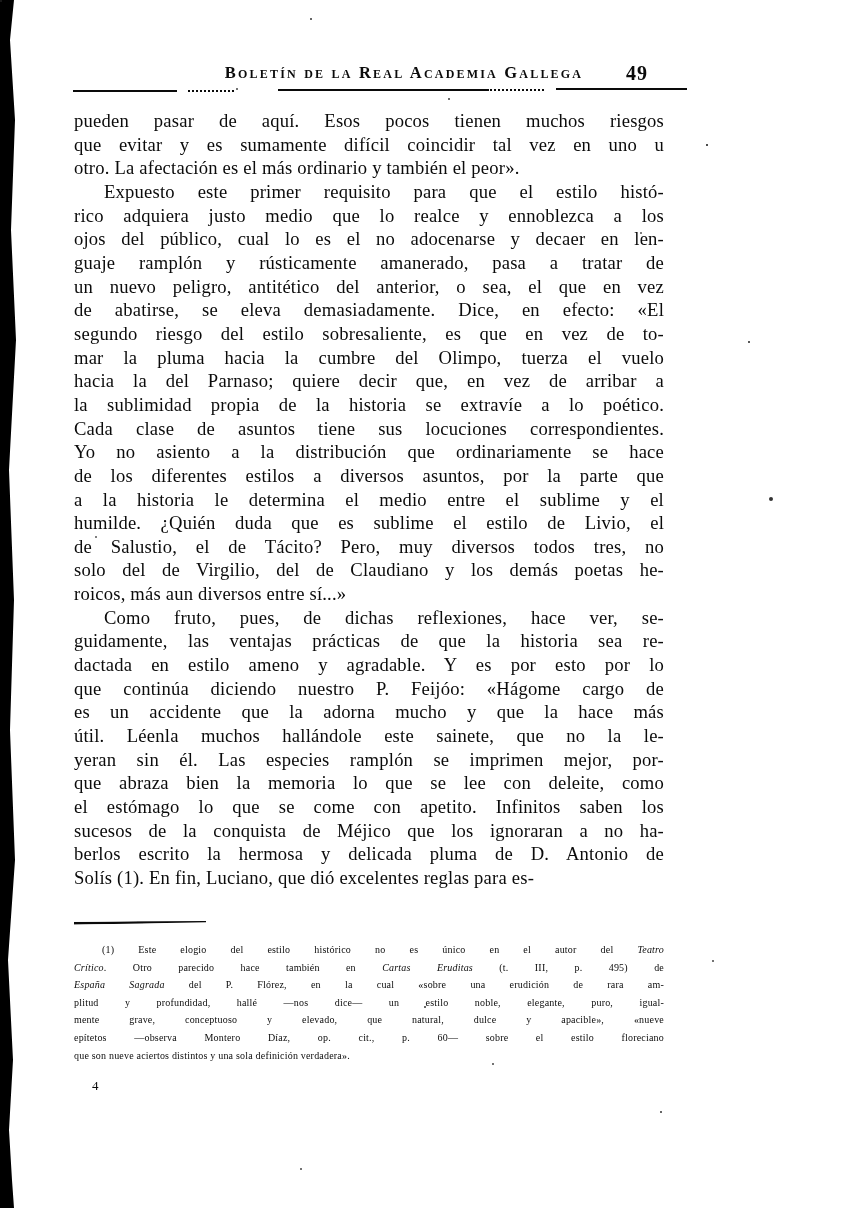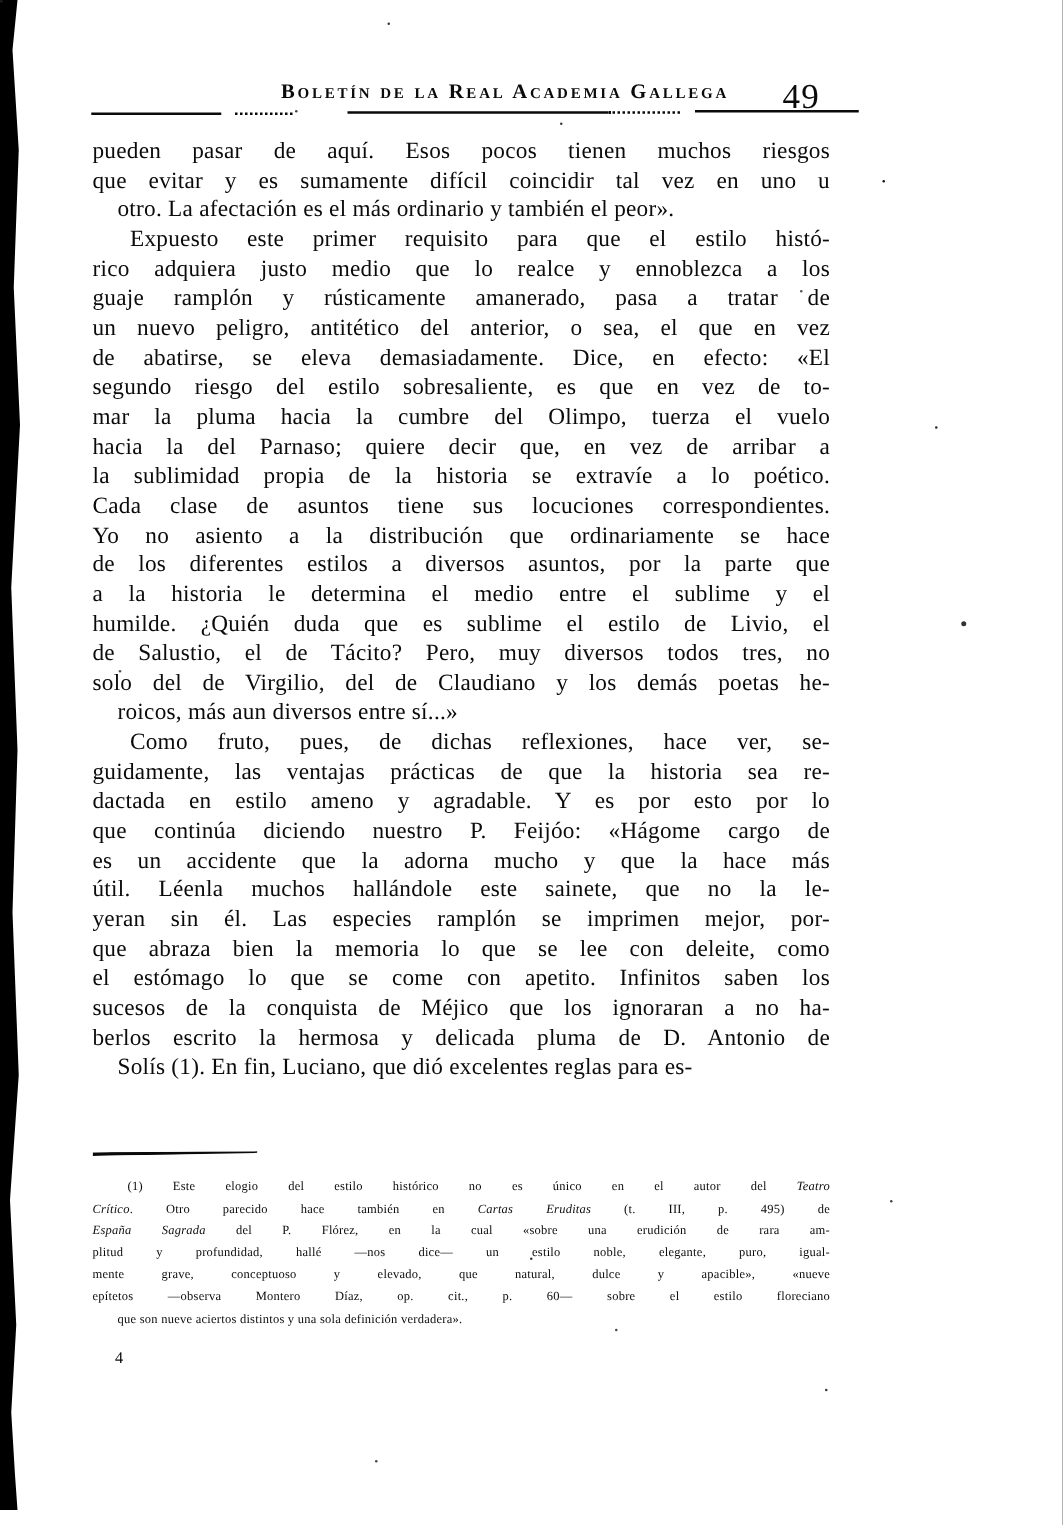--- a/index.html
+++ b/index.html
@@ -18,33 +18,33 @@
       14px 600px,10px 730px,15px 860px,8px 960px,13px 1060px,9px 1130px,12px 1180px,
       14px 1208px,0 1208px);
   }
   .content{position:absolute;left:74px;top:0;width:590px;}
   
   .header-row{position:absolute;top:63px;left:0;width:590px;height:26px;}
   .running-title{
     position:absolute;left:12px;width:590px;text-align:center;padding-left:46px;box-sizing:border-box;
     font-variant:small-caps;font-weight:bold;letter-spacing:2.2px;font-size:16.5px;white-space:nowrap;
   }
-  .page-num{position:absolute;left:552px;top:-1px;font-size:28px;letter-spacing:1px;}
+  .page-num{position:absolute;left:552px;top:-1px;font-size:20px;letter-spacing:1px;font-weight:bold;}
   
   .rule{position:absolute;background:#0a0a0a;height:2px;}
   .rule-dotted{position:absolute;border-top:2px dotted #0a0a0a;height:0;background:none;}
   .hr1{top:90px;left:-1px;width:104px;}
   .hr-dots1{top:90px;left:114px;width:46px;}
   .hr2{top:89px;left:204px;width:209px;}
   .hr-dots2{top:89px;left:413px;width:57px;}
   .hr3{top:88px;left:482px;width:131px;}
   
   .body-text{position:absolute;top:109px;left:0;width:590px;font-size:18.6px;line-height:23.65px;letter-spacing:0.2px;}
   .line{text-align:justify;text-align-last:justify;}
-  .line.last{text-align-last:left;margin-left:20px;}
+  .line.last{text-align-last:left;}
   .line.indent{text-indent:30px;}
   
   .footnote-rule{position:absolute;top:921px;left:0;width:132px;height:3px;background:#0a0a0a;
     transform:rotate(-0.7deg);clip-path:polygon(0 0,100% 30%,100% 70%,0 100%);}
   .footnote{position:absolute;top:941px;left:0;width:590px;font-size:10px;line-height:17.6px;letter-spacing:0.2px;}
   .footnote .line.indent{text-indent:28px;}
   .signature{position:absolute;top:1078px;left:18px;font-size:13px;}
   
   .noise{position:absolute;top:0;left:0;width:2px;height:2px;background:#222;border-radius:50%;
     box-shadow:310px 18px 0 #333, 236px 88px 0 #444, 448px 98px 0 #3a3a3a,
@@ -75,20 +75,21 @@
 
     <div class="body-text">
       <div class="paragraph">
           <div class="line">pueden pasar de aquí. Esos pocos tienen muchos riesgos</div>
           <div class="line">que evitar y es sumamente difícil coincidir tal vez en uno u</div>
           <div class="line last">otro. La afectación es el más ordinario y también el peor».</div>
         </div>
       <div class="paragraph">
           <div class="line indent">Expuesto este primer requisito para que el estilo histó-</div>
           <div class="line">rico adquiera justo medio que lo realce y ennoblezca a los</div>
+          <div class="line">ojos del público, cual lo es el no adocenarse y decaer en len-</div>
           <div class="line">guaje ramplón y rústicamente amanerado, pasa a tratar de</div>
           <div class="line">un nuevo peligro, antitético del anterior, o sea, el que en vez</div>
           <div class="line">de abatirse, se eleva demasiadamente. Dice, en efecto: «El</div>
           <div class="line">segundo riesgo del estilo sobresaliente, es que en vez de to-</div>
           <div class="line">mar la pluma hacia la cumbre del Olimpo, tuerza el vuelo</div>
           <div class="line">hacia la del Parnaso; quiere decir que, en vez de arribar a</div>
           <div class="line">la sublimidad propia de la historia se extravíe a lo poético.</div>
           <div class="line">Cada clase de asuntos tiene sus locuciones correspondientes.</div>
           <div class="line">Yo no asiento a la distribución que ordinariamente se hace</div>
           <div class="line">de los diferentes estilos a diversos asuntos, por la parte que</div>

